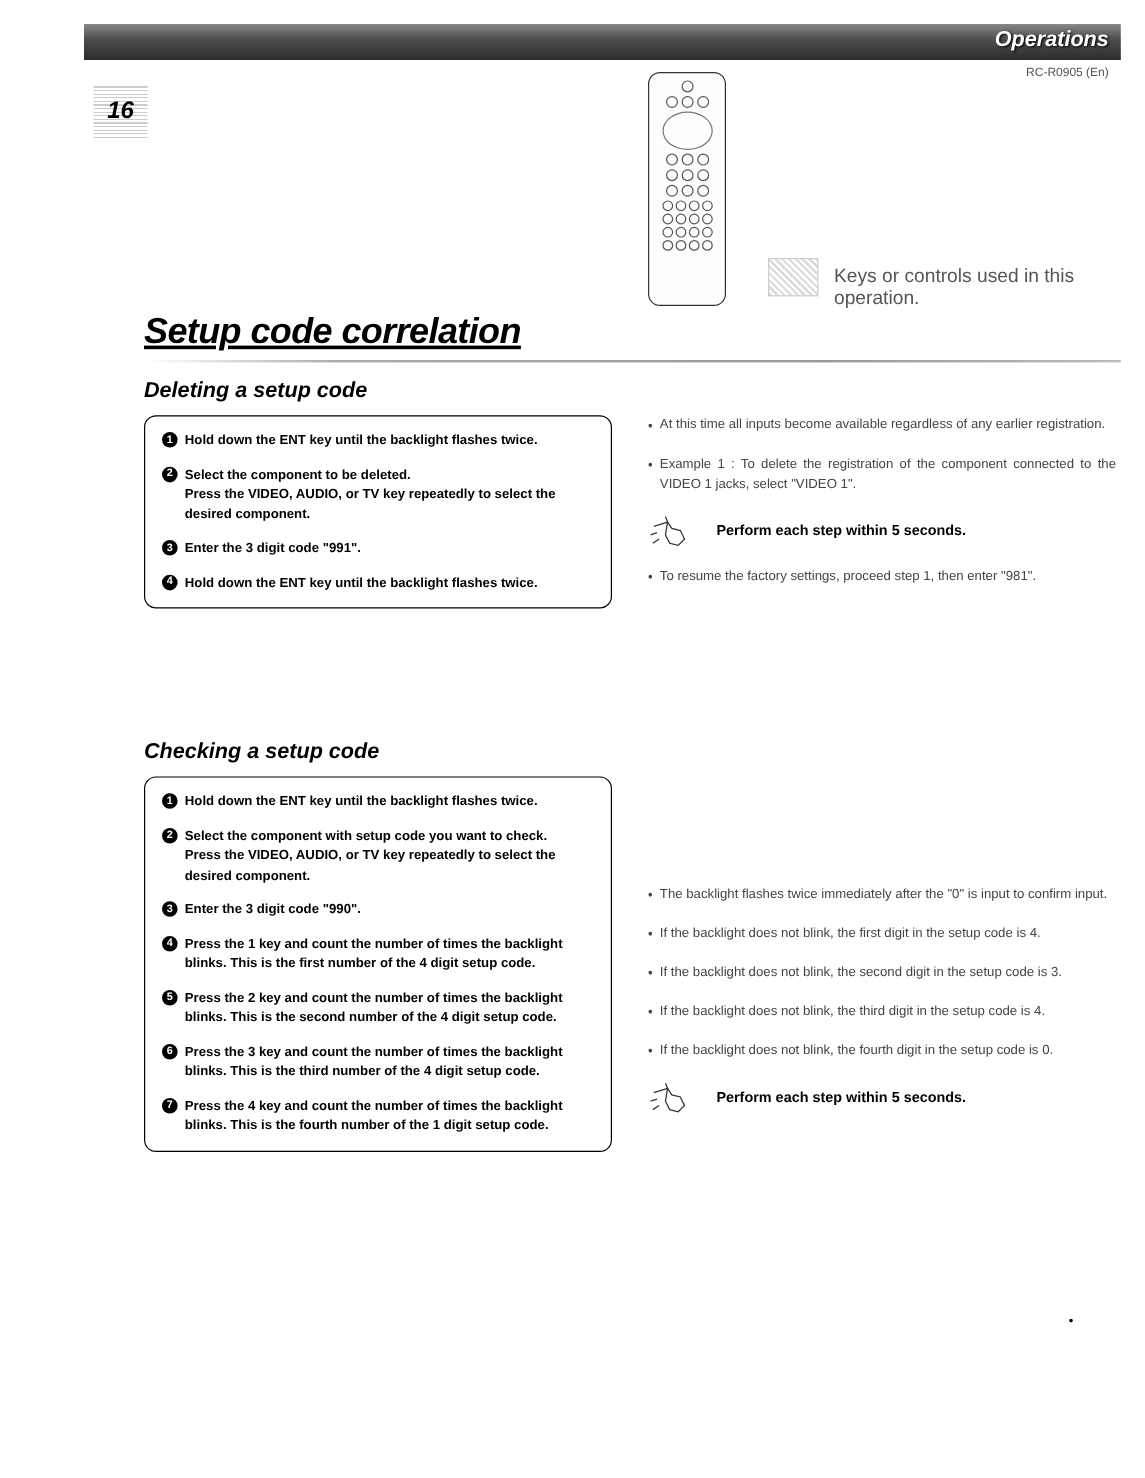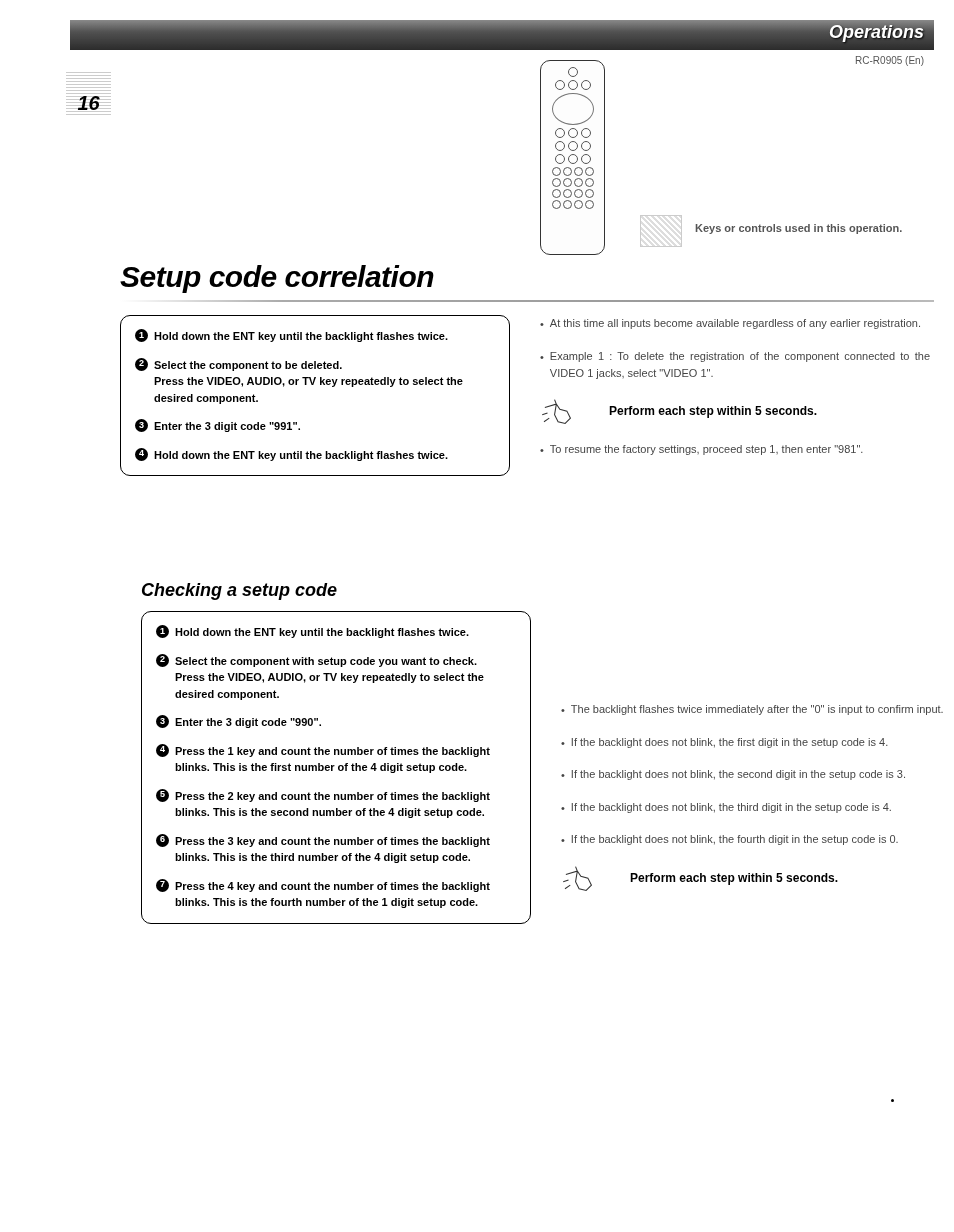--- a/index.html
+++ b/index.html
@@ -39,27 +39,27 @@
   .model-id {
     position: absolute;
     right: 30px;
     top: 55px;
     font-size: 10px;
     color: #555;
     text-align: right;
   }
   .page-number-block {
     position: absolute;
-    left: 66px;
+    left: 78px;
     top: 70px;
     width: 45px;
     height: 45px;
     background: repeating-linear-gradient(0deg,#ccc,#ccc 1px,#fff 1px,#fff 3px);
     display:flex;
-    align-items:flex-end;
+    align-items:center;
     justify-content:center;
   }
   .page-number {
     font-style: italic;
     font-weight: bold;
     font-size: 20px;
   }
   .remote-illustration {
     position: absolute;
     left: 540px;
@@ -93,51 +93,50 @@
     top: 215px;
     width: 40px;
     height: 30px;
     background: repeating-linear-gradient(45deg,#ddd,#ddd 2px,#fff 2px,#fff 4px);
     border:1px solid #ccc;
   }
   .legend-text {
     position: absolute;
     left: 695px;
     top: 222px;
-    font-size: 11px;
+    font-size: 16px;
     color: #555;
-    font-weight: bold;
   }
   .main-title {
     position: absolute;
     left: 120px;
     top: 260px;
     font-style: italic;
     font-weight: bold;
     font-size: 30px;
     letter-spacing: -0.5px;
+    text-decoration: underline;
   }
   .section-title {
     font-style: italic;
     font-weight: bold;
     font-size: 18px;
     margin: 0 0 10px 0;
   }
   .section1 {
     position: absolute;
     left: 120px;
     top: 315px;
     width: 810px;
   }
   .section2 {
     position: absolute;
     left: 120px;
-    top: 580px;
+    top: 616px;
     width: 810px;
-    margin-left: 21px;
   }
   .two-col {
     display: flex;
     gap: 30px;
     align-items: flex-start;
   }
   .steps-box {
     border: 1px solid #000;
     border-radius: 10px;
     padding: 12px 14px;
@@ -183,21 +182,21 @@
     margin-bottom: 14px;
     text-align: justify;
   }
   .notes-col .bullet {
     flex: 0 0 auto;
     margin-top:1px;
   }
   .hand-row {
     display:flex;
     align-items:center;
-    gap:24px;
+    gap:12px;
     margin: 8px 0 14px 0;
   }
   .hand-icon {
     width: 45px;
     height: 30px;
     position: relative;
   }
   .hand-icon svg { width:100%; height:100%; }
   .hand-text {
     font-weight: bold;
@@ -274,20 +273,21 @@
     </div>
   </div>
   <div class="legend-icon"></div>
   <div class="legend-text">Keys or controls used in this operation.</div>
 
   <div class="main-title">Setup code correlation</div>
 
   <div class="sep-line" style="top:300px;"></div>
 
   <div class="section1">
+    <h2 class="section-title">Deleting a setup code</h2>
     <div class="two-col">
       <div class="steps-box">
         <div class="step">
           <div class="step-num">1</div>
           <div class="step-text"><span>Hold down the ENT key until the backlight flashes twice.</span></div>
         </div>
         <div class="step">
           <div class="step-num">2</div>
           <div class="step-text">
             <span>Select the component to be deleted.</span>

